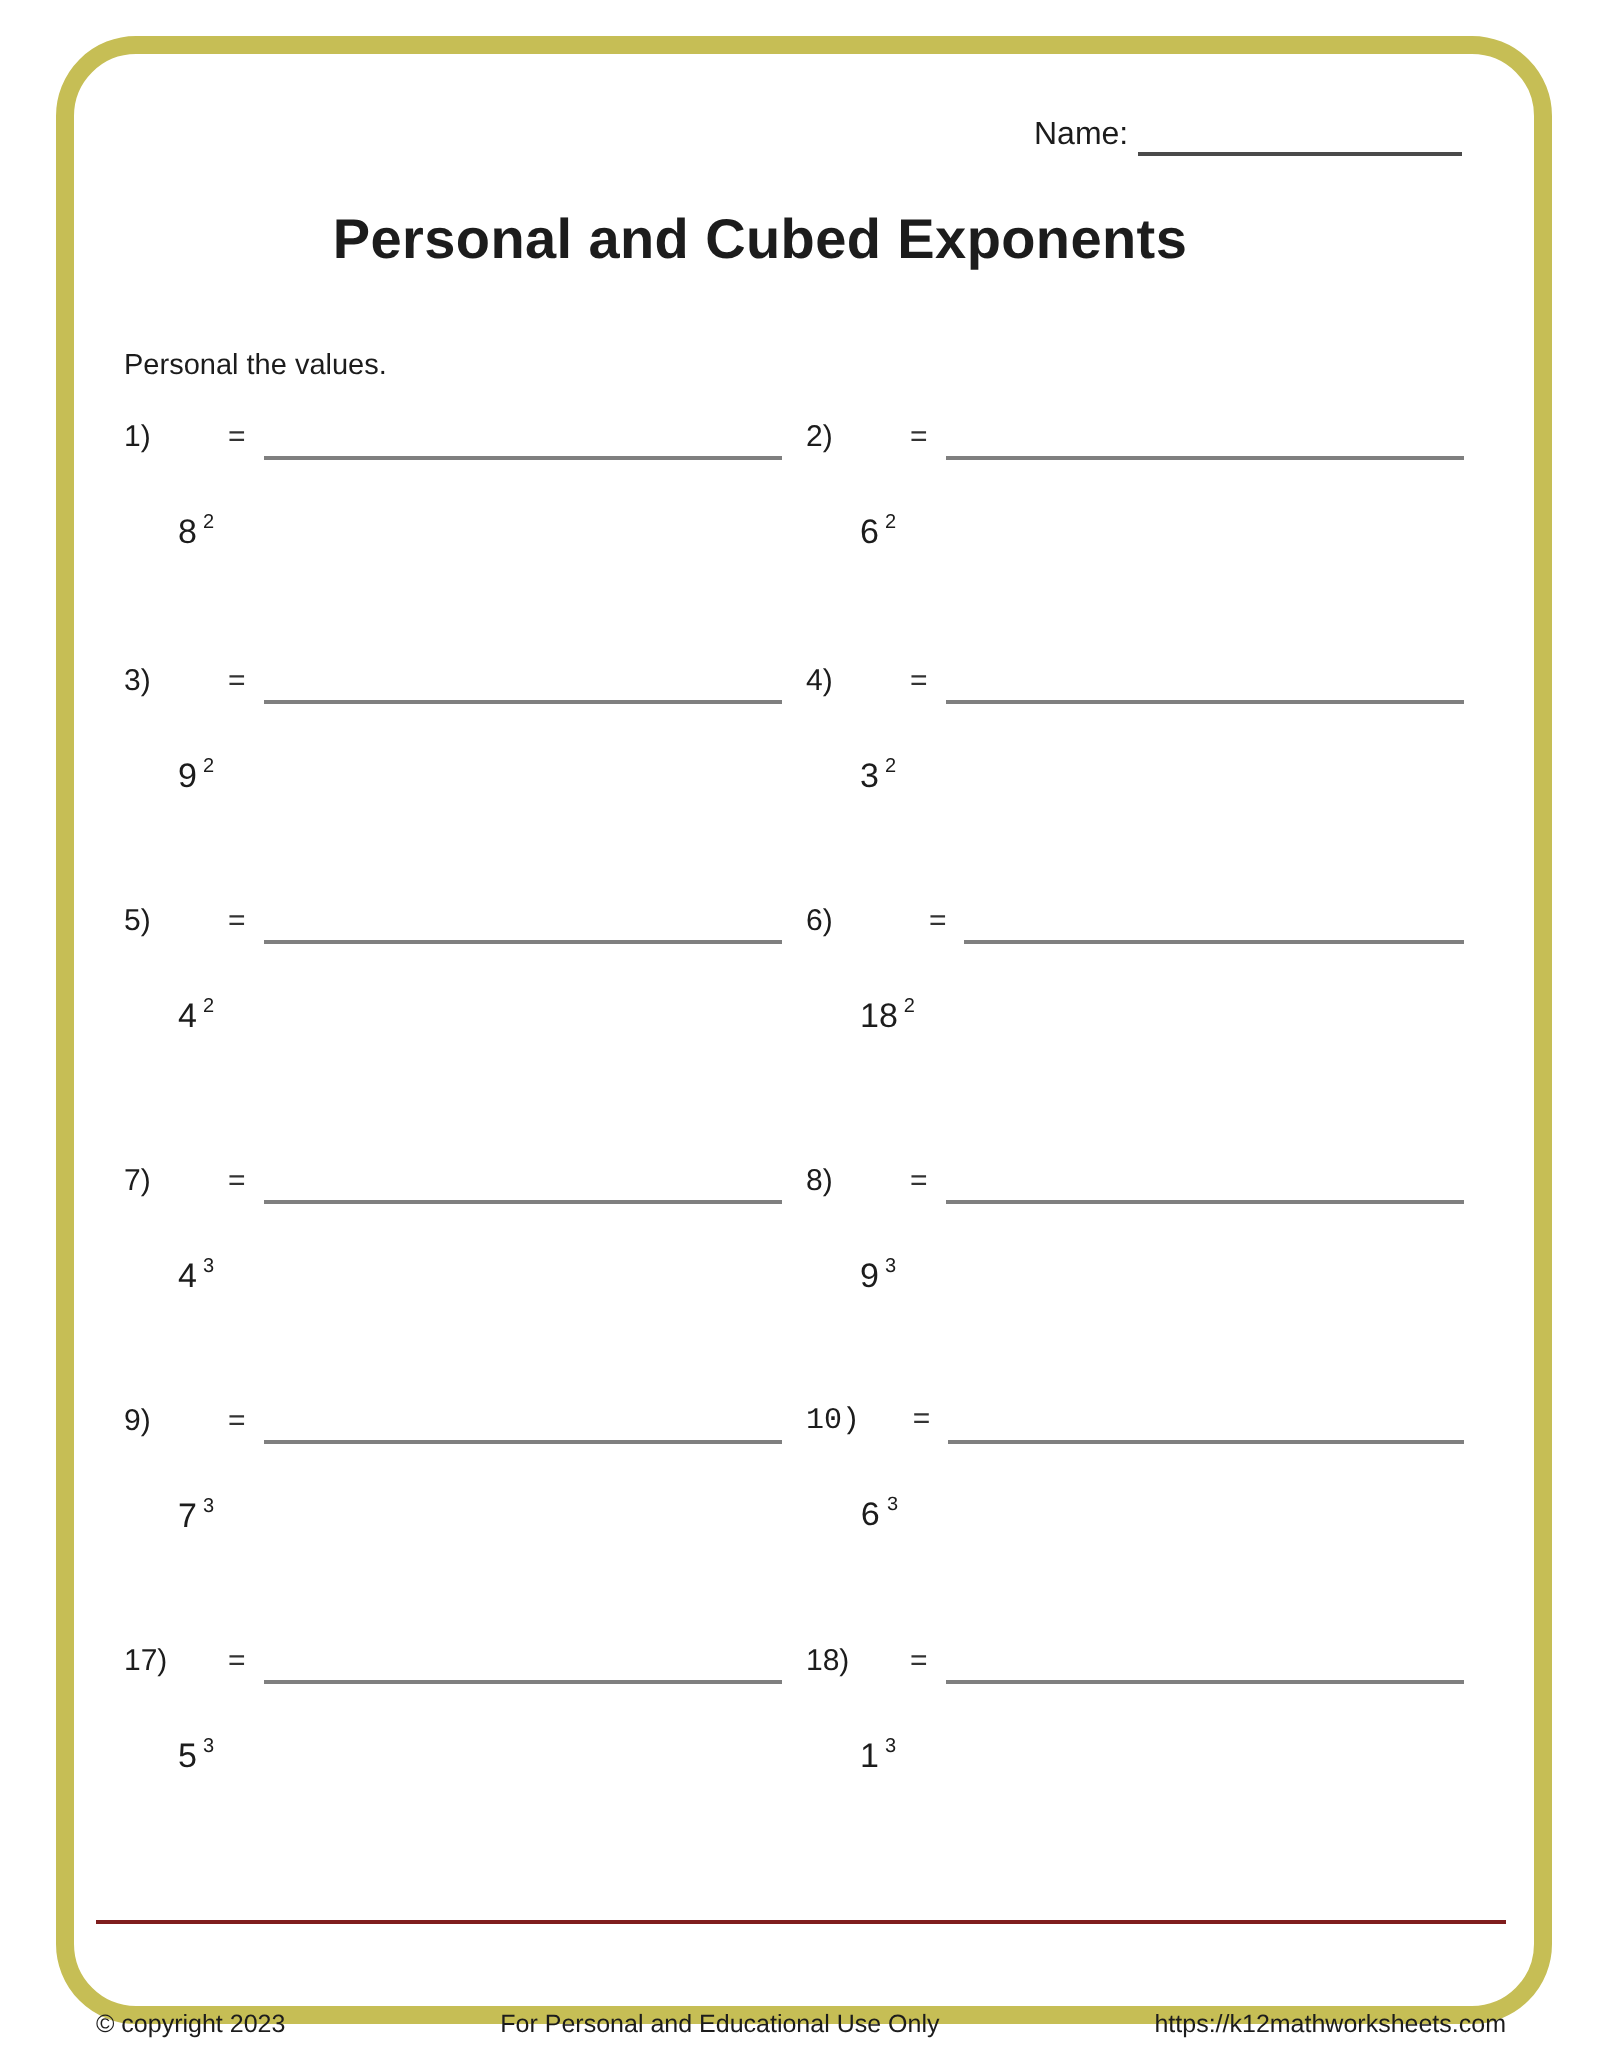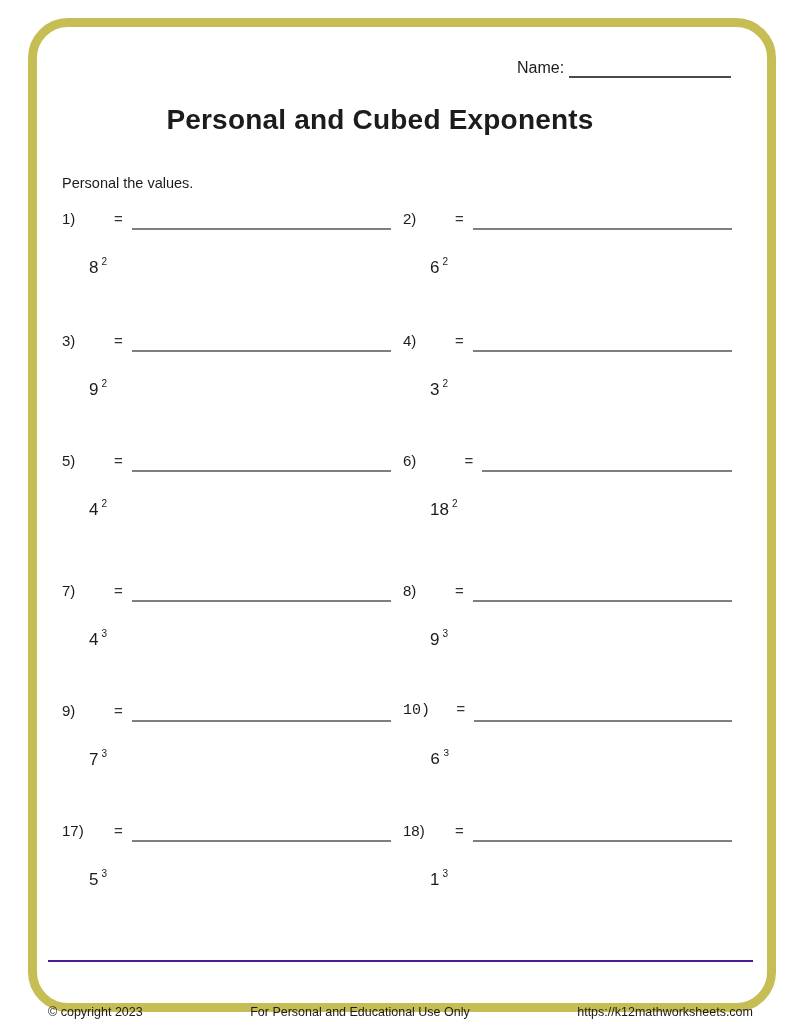--- a/index.html
+++ b/index.html
@@ -33,21 +33,21 @@
 
   
   .p1 {top:208px;left:62px;}  .p2 {top:208px;left:403px;}
   .p3 {top:330px;left:62px;}  .p4 {top:330px;left:403px;}
   .p5 {top:450px;left:62px;}  .p6 {top:450px;left:403px;}
   .p7 {top:580px;left:62px;}  .p8 {top:580px;left:403px;}
   .p9 {top:700px;left:62px;}  .p10{top:700px;left:403px;font-family:Liberation Mono, monospace;}
   .p11{top:820px;left:62px;}  .p12{top:820px;left:403px;}
 
   .footer{position:absolute;left:48px;top:960px;width:705px;
-          border-top:2px solid #4c1d95;padding-top:7px;
+          border-top:2px solid #7f1d1d;padding-top:7px;
           display:flex;justify-content:space-between;align-items:baseline;
           font-size:12.5px;}
   .footer .mid{text-align:left;}
   .footer .url{text-align:right;color:#1c1c1c;text-decoration:none;margin-top:36px;}
 </style>
 </head>
 <body>
 
 <div class="page">
   <div class="frame"></div>

